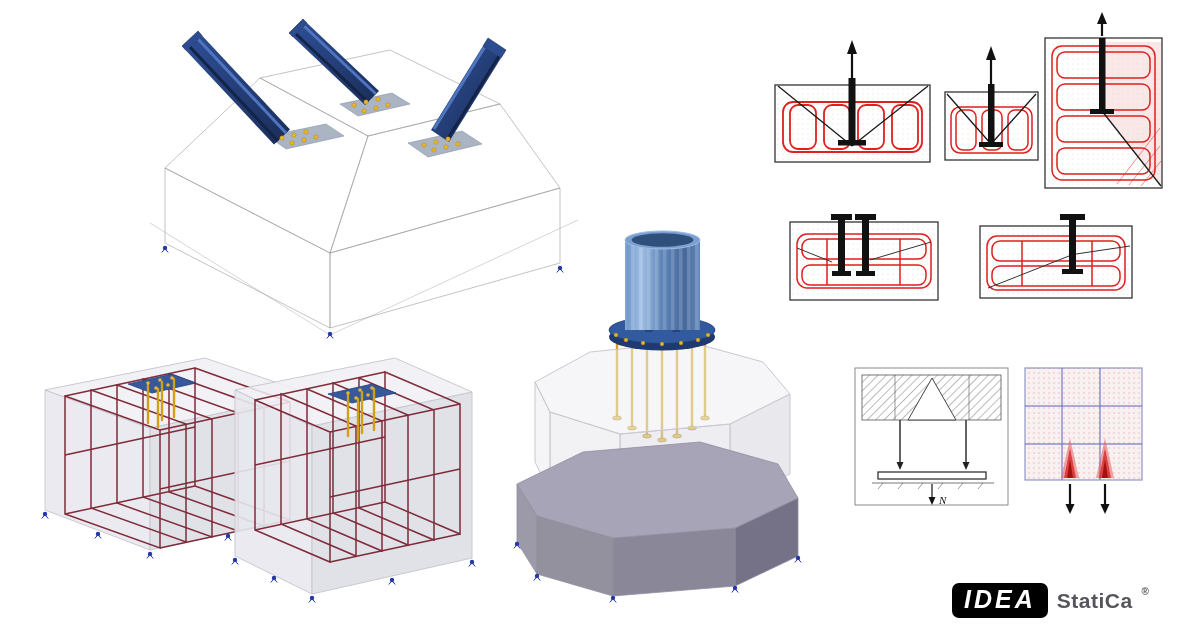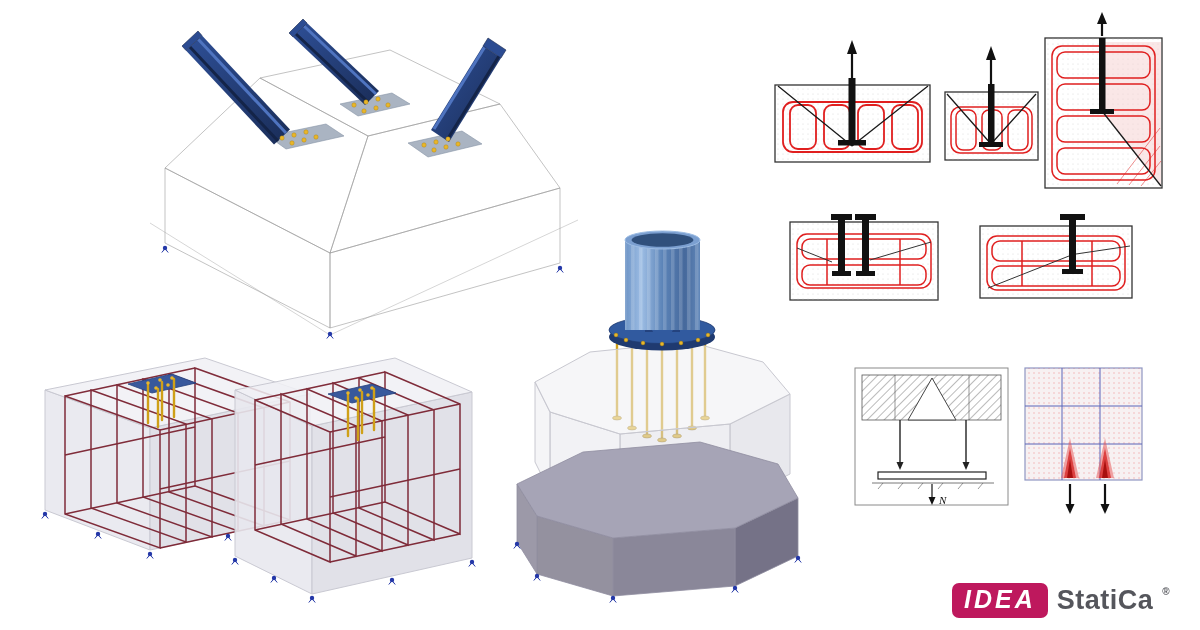--- a/index.html
+++ b/index.html
@@ -14,23 +14,23 @@
   .frame{fill:#ffffff;stroke:#333;stroke-width:1.3}
   .blkline{stroke:#1a1a1a;stroke-width:1.3;fill:none}
   .crack{stroke:#333;stroke-width:1;fill:none}
   .anchorfill{fill:#111}
   .arrow{stroke:#111;stroke-width:2.2;fill:none}
   .ahead{fill:#111}
   .gold{stroke:#cfa018;stroke-width:2.4;fill:none;stroke-linecap:round}
   .blockface{stroke:#c9c9d2;stroke-width:1}
   .edge{stroke:#9b9b9b;stroke-width:.6;fill:none}
   .logo-row{position:absolute;left:952px;top:583px;display:flex;align-items:center;gap:9px}
-  .logo-box{background:#be185d;border-radius:7px;padding:2px 12px 4px;display:flex;align-items:center}
+  .logo-box{background:#000000;border-radius:7px;padding:2px 12px 4px;display:flex;align-items:center}
   .logo-idea{color:#fff;font-weight:bold;font-style:italic;font-size:25px;letter-spacing:3px}
-  .logo-statica{color:#55565c;font-weight:bold;font-size:27px;letter-spacing:.5px}
+  .logo-statica{color:#55565c;font-weight:bold;font-size:21px;letter-spacing:.5px}
   .logo-reg{color:#55565c;font-size:10px;position:relative;top:-9px;font-weight:bold}
 </style>
 </head>
 <body>
 
 <div class="canvas">
 
   <svg class="fig" style="left:140px;top:8px" width="440" height="330" viewBox="0 0 440 330">
     <defs>
       <linearGradient id="gTop" x1="0" y1="0" x2="1" y2="1">

